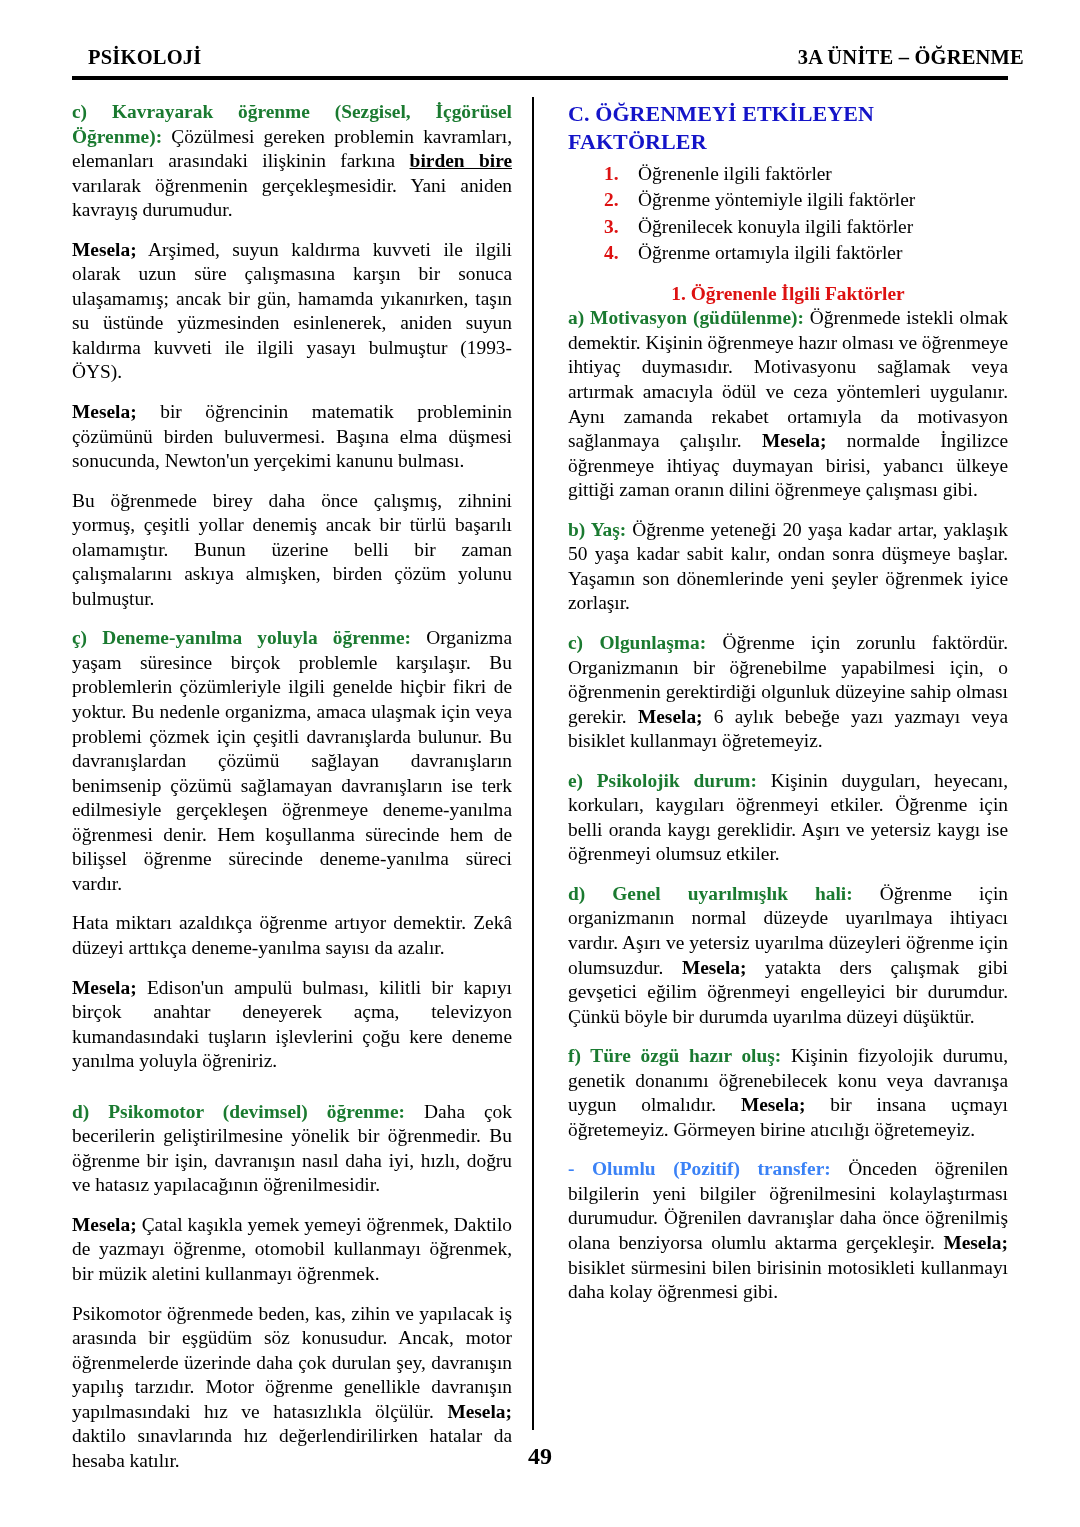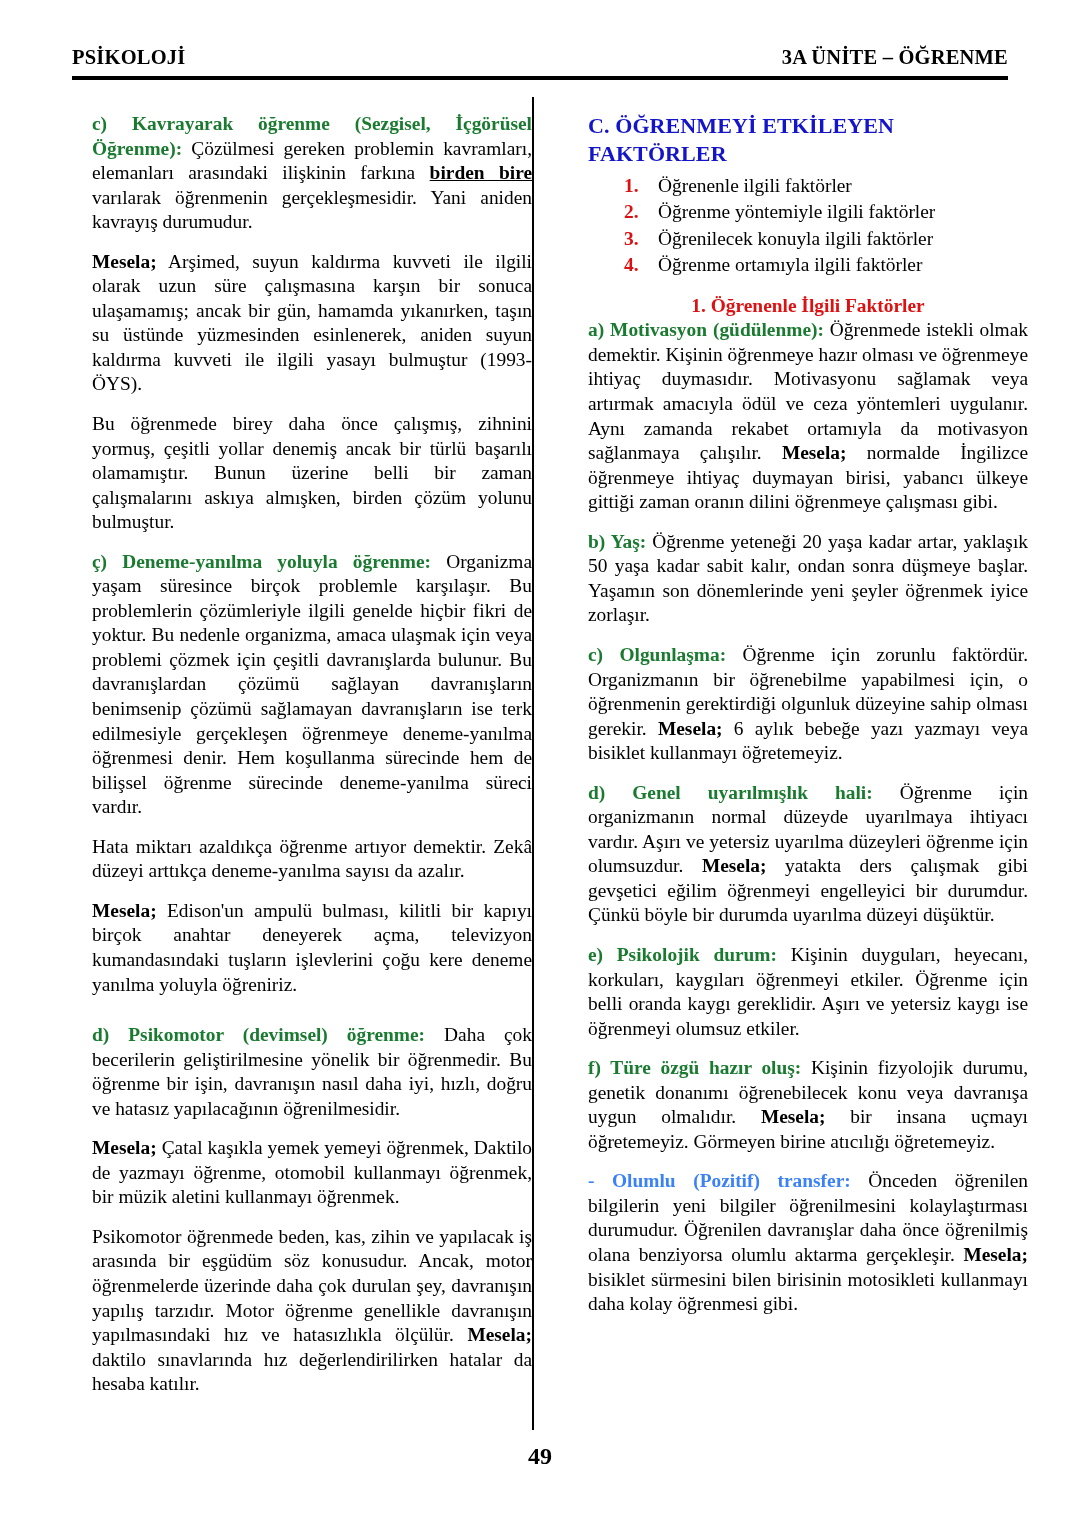--- a/index.html
+++ b/index.html
@@ -18,21 +18,21 @@
   .page {
     position: absolute;
     left: 0; top: 0;
     width: 1080px;
     height: 1527px;
   }
 
   
   .header {
     position: absolute;
-    left: 72px;
+    left: 88px;
     top: 46px;
     width: 936px;
     display: flex;
     justify-content: space-between;
     align-items: baseline;
     font-weight: bold;
     font-size: 20.5px;
     letter-spacing: 0.2px;
   }
   .header .left  { text-align: left; }
@@ -53,27 +53,26 @@
     left: 532px;
     top: 97px;
     width: 2px;
     height: 1333px;
     background: #000000;
   }
 
   
   .col {
     position: absolute;
-    top: 112px;
+    top: 100px;
     font-size: 19.4px;
     line-height: 1.265;
     text-align: justify;
     text-justify: inter-word;
     hyphens: none;
-    margin-left: 20px;
   }
   .col-left {
     left: 72px;
     width: 440px;
   }
   .col-right {
     left: 568px;
     width: 440px;
   }
 
@@ -158,20 +157,23 @@
   <div class="col col-left">
 
     <p class="para">
       <span class="hd-green">c) Kavrayarak öğrenme (Sezgisel, İçgörüsel Öğrenme):</span><span> Çözülmesi gereken problemin kavramları, elemanları arasındaki ilişkinin farkına </span><span class="uline">birden bire</span><span> varılarak öğrenmenin gerçekleşmesidir. Yani aniden kavrayış durumudur.</span>
     </p>
 
     <p class="para">
       <span class="bold">Mesela;</span><span> Arşimed, suyun kaldırma kuvveti ile ilgili olarak uzun süre çalışmasına karşın bir sonuca ulaşamamış; ancak bir gün, hamamda yıkanırken, taşın su üstünde yüzmesinden esinlenerek, aniden suyun kaldırma kuvveti ile ilgili yasayı bulmuştur (1993-ÖYS).</span>
     </p>
 
+    <p class="para">
+      <span class="bold">Mesela;</span><span> bir öğrencinin matematik probleminin çözümünü birden buluvermesi. Başına elma düşmesi sonucunda, Newton'un yerçekimi kanunu bulması.</span>
+    </p>
 
     <p class="para">
       <span>Bu öğrenmede birey daha önce çalışmış, zihnini yormuş, çeşitli yollar denemiş ancak bir türlü başarılı olamamıştır. Bunun üzerine belli bir zaman çalışmalarını askıya almışken, birden çözüm yolunu bulmuştur.</span>
     </p>
 
     <p class="para">
       <span class="hd-green">ç) Deneme-yanılma yoluyla öğrenme:</span><span> Organizma yaşam süresince birçok problemle karşılaşır. Bu problemlerin çözümleriyle ilgili genelde hiçbir fikri de yoktur. Bu nedenle organizma, amaca ulaşmak için veya problemi çözmek için çeşitli davranışlarda bulunur. Bu davranışlardan çözümü sağlayan davranışların benimsenip çözümü sağlamayan davranışların ise terk edilmesiyle gerçekleşen öğrenmeye deneme-yanılma öğrenmesi denir. Hem koşullanma sürecinde hem de bilişsel öğrenme sürecinde deneme-yanılma süreci vardır.</span>
     </p>
 
     <p class="para">
@@ -228,28 +230,28 @@
     <p class="para">
       <span class="hd-green">b) Yaş:</span><span> Öğrenme yeteneği 20 yaşa kadar artar, yaklaşık 50 yaşa kadar sabit kalır, ondan sonra düşmeye başlar. Yaşamın son dönemlerinde yeni şeyler öğrenmek iyice zorlaşır.</span>
     </p>
 
     <p class="para">
       <span class="hd-green">c) Olgunlaşma:</span><span> Öğrenme için zorunlu faktördür. Organizmanın bir öğrenebilme yapabilmesi için, o öğrenmenin gerektirdiği olgunluk düzeyine sahip olması gerekir. </span><span class="bold">Mesela;</span><span> 6 aylık bebeğe yazı yazmayı veya bisiklet kullanmayı öğretemeyiz.</span>
     </p>
 
 
     <p class="para">
+      <span class="hd-green">e) Psikolojik durum:</span><span> Kişinin duyguları, heyecanı, korkuları, kaygıları öğrenmeyi etkiler. Öğrenme için belli oranda kaygı gereklidir. Aşırı ve yetersiz kaygı ise öğrenmeyi olumsuz etkiler.</span>
+    </p>
+
+    <p class="para">
       <span class="hd-green">d) Genel uyarılmışlık hali:</span><span> Öğrenme için organizmanın normal düzeyde uyarılmaya ihtiyacı vardır. Aşırı ve yetersiz uyarılma düzeyleri öğrenme için olumsuzdur. </span><span class="bold">Mesela;</span><span> yatakta ders çalışmak gibi gevşetici eğilim öğrenmeyi engelleyici bir durumdur. Çünkü böyle bir durumda uyarılma düzeyi düşüktür.</span>
     </p>
 
     <p class="para">
-      <span class="hd-green">e) Psikolojik durum:</span><span> Kişinin duyguları, heyecanı, korkuları, kaygıları öğrenmeyi etkiler. Öğrenme için belli oranda kaygı gereklidir. Aşırı ve yetersiz kaygı ise öğrenmeyi olumsuz etkiler.</span>
-    </p>
-
-    <p class="para">
       <span class="hd-green">f) Türe özgü hazır oluş:</span><span> Kişinin fizyolojik durumu, genetik donanımı öğrenebilecek konu veya davranışa uygun olmalıdır. </span><span class="bold">Mesela;</span><span> bir insana uçmayı öğretemeyiz. Görmeyen birine atıcılığı öğretemeyiz.</span>
     </p>
 
 
     <p class="para">
       <span class="hd-darkred">- Olumlu (Pozitif) transfer:</span><span> Önceden öğrenilen bilgilerin yeni bilgiler öğrenilmesini kolaylaştırması durumudur. Öğrenilen davranışlar daha önce öğrenilmiş olana benziyorsa olumlu aktarma gerçekleşir. </span><span class="bold">Mesela;</span><span> bisiklet sürmesini bilen birisinin motosikleti kullanmayı daha kolay öğrenmesi gibi.</span>
     </p>
 
   </div>
 

